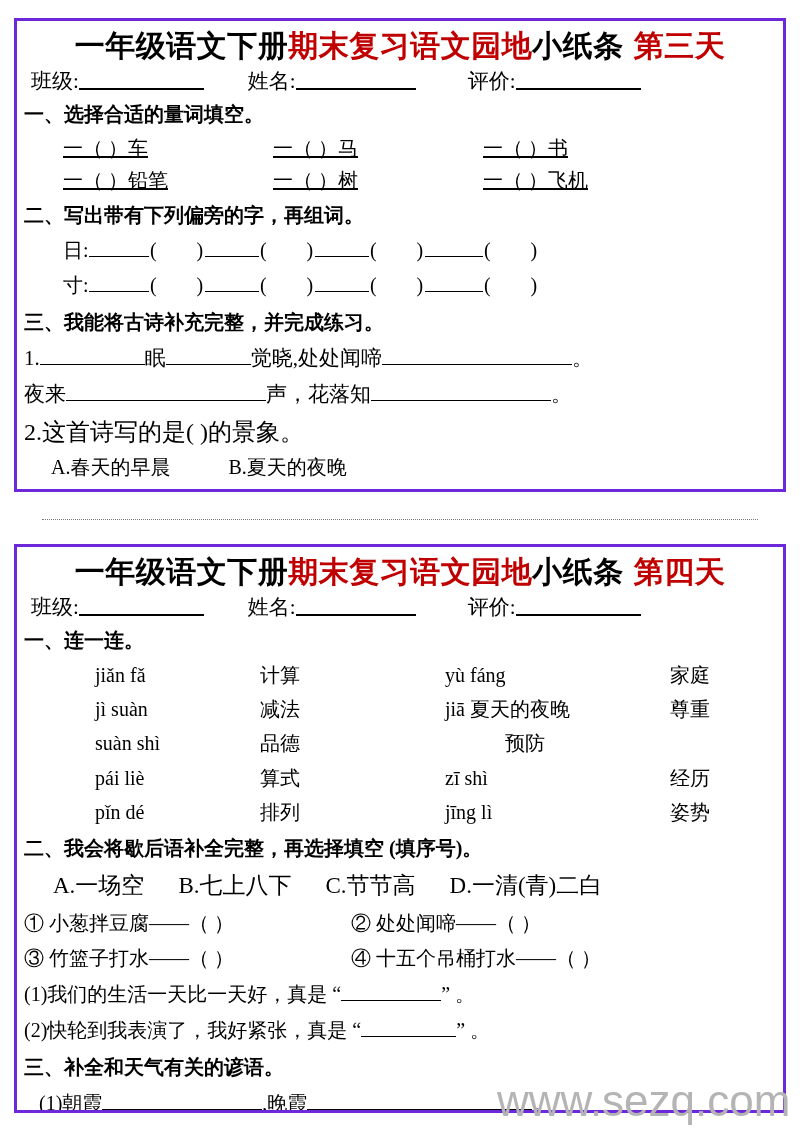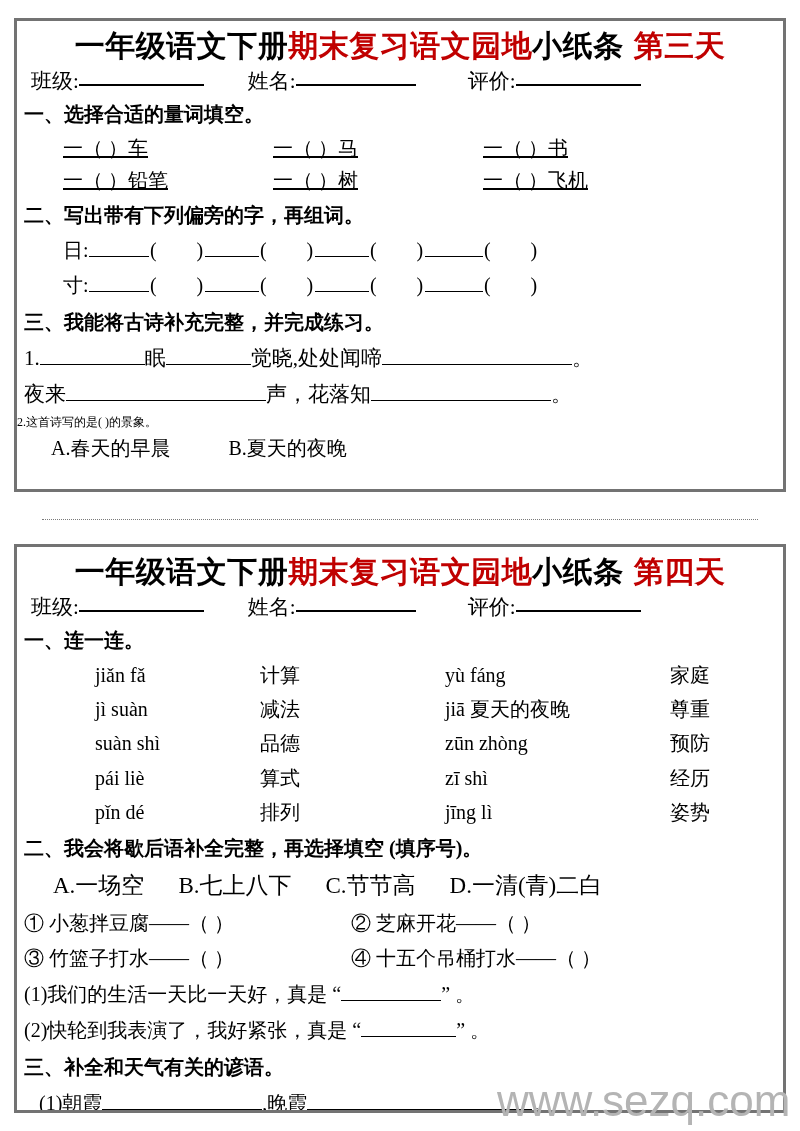--- a/index.html
+++ b/index.html
@@ -31,21 +31,21 @@
     font-family: "Liberation Sans", sans-serif;
     font-size: 44px;
     letter-spacing: 0px;
     color: #b4b4b4;
     white-space: nowrap;
     z-index: 5;
     pointer-events: none;
   }
 
   .sheet {
-    border: 3px solid #737373;
+    border: 3px solid #6d28d9;
     box-sizing: border-box;
     background: #ffffff;
     position: relative;
     overflow: hidden;
   }
   .sheet-1 { height: 474px; margin-top: 18px; }
   .sheet-2 { height: 569px; margin-top: 0px; }
 
   .divider {
     height: 0;
@@ -61,21 +61,21 @@
     margin: 6px 0 2px 0;
     white-space: nowrap;
     letter-spacing: 0.5px;
   }
   .title .blk { color: #000000; }
   .title .red { color: #c00000; }
   .title .sp { display: inline-block; width: 10px; }
 
   .meta-row {
     display: flex;
-    align-items: flex-start;
+    align-items: center;
     font-size: 21px;
     margin: 2px 0 4px 0;
     padding-left: 14px;
     white-space: nowrap;
   }
   .meta-lab { flex: none; }
   .meta-blank {
     display: inline-block;
     border-bottom: 2px solid #000;
     height: 17px;
@@ -131,22 +131,23 @@
     display: flex;
     align-items: baseline;
   }
   .u-105 { width: 105px; }
   .u-85 { width: 85px; }
   .u-190 { width: 190px; }
   .u-200 { width: 200px; }
   .u-180 { width: 180px; }
 
   .choice-line {
-    font-size: 12px;
+    font-size: 24px;
     line-height: 1.6;
+    padding-left: 7px;
     white-space: nowrap;
   }
   .choice-opts {
     font-size: 20px;
     line-height: 1.6;
     padding-left: 34px;
     white-space: nowrap;
   }
   .opt-gap { display: inline-block; width: 58px; }
 
@@ -318,21 +319,20 @@
     </div>
     <div class="pin-row">
       <span class="pin-c1">jì suàn</span>
       <span class="pin-c2">减法</span>
       <span class="pin-c3">jiā 夏天的夜晚</span>
       <span class="pin-c4">尊重</span>
     </div>
     <div class="pin-row">
       <span class="pin-c1">suàn shì</span>
       <span class="pin-c2">品德</span>
-      <span class="pin-c3">zūn zhòng</span>
       <span class="pin-c4">预防</span>
     </div>
     <div class="pin-row">
       <span class="pin-c1">pái  liè</span>
       <span class="pin-c2">算式</span>
       <span class="pin-c3">zī shì</span>
       <span class="pin-c4">经历</span>
     </div>
     <div class="pin-row">
       <span class="pin-c1">pǐn dé</span>
@@ -342,21 +342,21 @@
     </div>
 
     <div class="sec-head">二、我会将歇后语补全完整，再选择填空 (填序号)。</div>
 
     <div class="xh-opts">
       <span>A.一场空</span><span class="xh-gap"></span><span>B.七上八下</span><span class="xh-gap"></span><span>C.节节高</span><span class="xh-gap"></span><span>D.一清(青)二白</span>
     </div>
 
     <div class="xh-row">
       <span class="xh-cell-a">① 小葱拌豆腐——（      ）</span>
-      <span class="xh-cell-b">② 芝麻开花——（      ）</span>
+      <span class="xh-cell-b">② 处处闻啼——（      ）</span>
     </div>
     <div class="xh-row">
       <span class="xh-cell-a">③ 竹篮子打水——（      ）</span>
       <span class="xh-cell-b">④ 十五个吊桶打水——（       ）</span>
     </div>
 
     <div class="fill-line">
       <span>(1)我们的生活一天比一天好，真是 “</span>
       <span class="u u-100"></span>
       <span>” 。</span>

